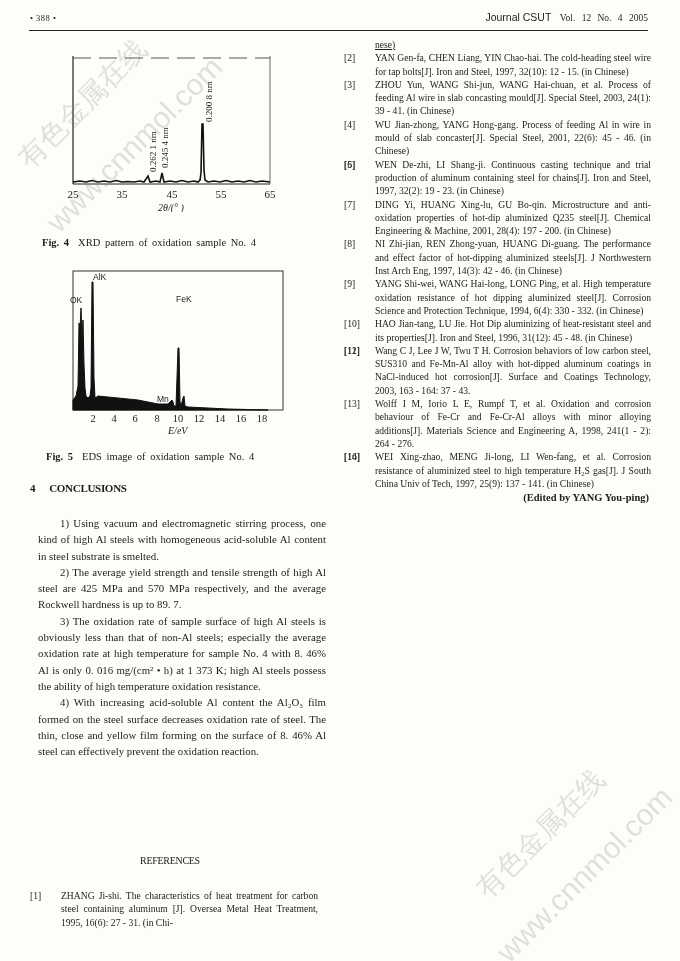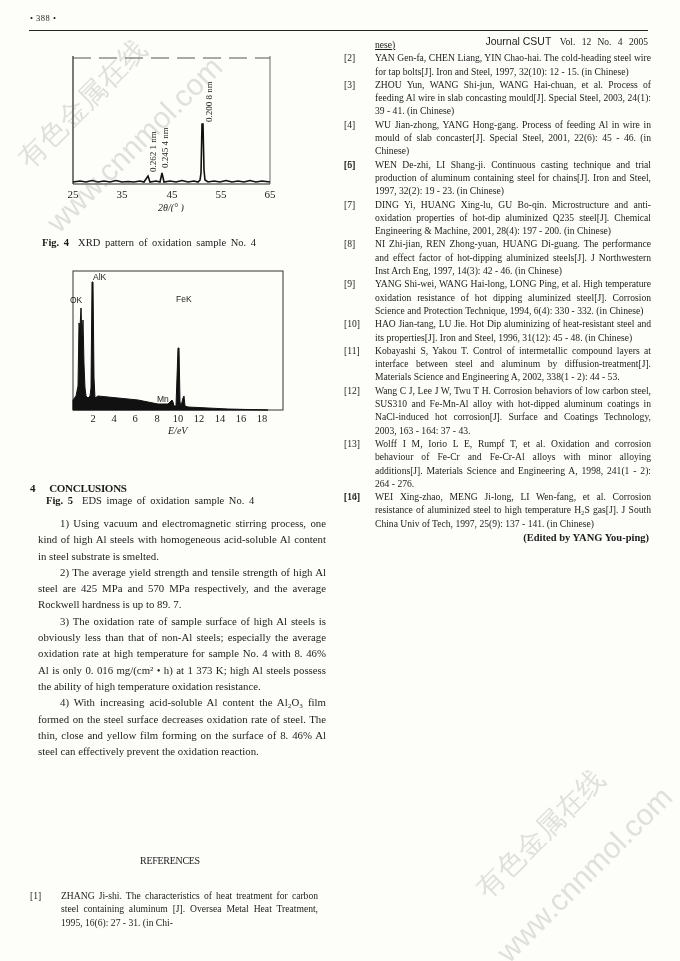--- a/index.html
+++ b/index.html
@@ -1,20 +1,20 @@
 <!DOCTYPE html>
 <html><head>
 <meta charset="utf-8">
 <style>
   * { margin:0; padding:0; box-sizing:border-box; }
   html, body { width:680px; height:961px; background:#fdfdfa; overflow:hidden; }
   body { position:relative; font-family:"Liberation Serif","DejaVu Serif",serif; color:#1c1c1c; }
 
   .header-left { position:absolute; left:30px; top:13px; font-size:8.5px; letter-spacing:0.5px; }
-  .header-right { position:absolute; right:32px; top:11px; font-size:10px; white-space:nowrap;margin-top:24px; }
+  .header-right { position:absolute; right:32px; top:11px; font-size:10px; white-space:nowrap; }
   .header-right .jname { font-family:"Liberation Sans","DejaVu Sans",sans-serif; font-size:10.5px; margin-right:6px; }
   .header-right .vol { font-size:9.5px; word-spacing:4px; }
   .header-rule { position:absolute; left:29px; right:32px; top:30px; border-top:1.3px solid #222; }
 
   
   .chart { position:absolute; }
   .chart svg { display:block; }
   .chart text { font-family:"Liberation Serif","DejaVu Serif",serif; fill:#1c1c1c; }
   .chart .sans { font-family:"Liberation Sans","DejaVu Sans",sans-serif; }
 
@@ -89,21 +89,21 @@
     <text x="67" y="154" font-size="10.5" text-anchor="middle">6</text>
     <text x="89" y="154" font-size="10.5" text-anchor="middle">8</text>
     <text x="110" y="154" font-size="10.5" text-anchor="middle">10</text>
     <text x="131" y="154" font-size="10.5" text-anchor="middle">12</text>
     <text x="152" y="154" font-size="10.5" text-anchor="middle">14</text>
     <text x="173" y="154" font-size="10.5" text-anchor="middle">16</text>
     <text x="194" y="154" font-size="10.5" text-anchor="middle">18</text>
   </svg>
   <div style="position:absolute; left:100px; top:157px; font-size:10px; font-style:italic;">E/eV</div>
 </div>
-<div class="fig-caption" style="left:46px; top:451px;margin-top:44px;">
+<div class="fig-caption" style="left:46px; top:451px;">
   <b>Fig. 5</b><span>EDS image of oxidation sample No. 4</span>
 </div>
 
 <div class="section-title">
   <span class="num">4</span><span>CONCLUSIONS</span>
 </div>
 <div class="body-text">
   <p>1) Using vacuum and electromagnetic stirring process, one kind of high Al steels with homogeneous acid-soluble Al content in steel substrate is smelted.</p>
   <p>2) The average yield strength and tensile strength of high Al steel are 425 MPa and 570 MPa respectively, and the average Rockwell hardness is up to 89. 7.</p>
   <p>3) The oxidation rate of sample surface of high Al steels is obviously less than that of non-Al steels; especially the average oxidation rate at high temperature for sample No. 4 with 8. 46% Al is only 0. 016 mg/(cm² • h) at 1 373 K; high Al steels possess the ability of high temperature oxidation resistance.</p>
@@ -123,21 +123,21 @@
   <div class="ref-cont">nese)</div>
   <div class="ref"><span class="rnum">[2]</span><span>YAN Gen-fa, CHEN Liang, YIN Chao-hai. The cold-heading steel wire for tap bolts[J]. Iron and Steel, 1997, 32(10): 12 - 15. (in Chinese)</span></div>
   <div class="ref"><span class="rnum">[3]</span><span>ZHOU Yun, WANG Shi-jun, WANG Hai-chuan, et al. Process of feeding Al wire in slab concasting mould[J]. Special Steel, 2003, 24(1): 39 - 41. (in Chinese)</span></div>
   <div class="ref"><span class="rnum">[4]</span><span>WU Jian-zhong, YANG Hong-gang. Process of feeding Al in wire in mould of slab concaster[J]. Special Steel, 2001, 22(6): 45 - 46. (in Chinese)</span></div>
   <div class="ref"><span class="rnum">[5]</span></div>
   <div class="ref"><span class="rnum">[6]</span><span>WEN De-zhi, LI Shang-ji. Continuous casting technique and trial production of aluminum containing steel for chains[J]. Iron and Steel, 1997, 32(2): 19 - 23. (in Chinese)</span></div>
   <div class="ref"><span class="rnum">[7]</span><span>DING Yi, HUANG Xing-lu, GU Bo-qin. Microstructure and anti-oxidation properties of hot-dip aluminized Q235 steel[J]. Chemical Engineering &amp; Machine, 2001, 28(4): 197 - 200. (in Chinese)</span></div>
   <div class="ref"><span class="rnum">[8]</span><span>NI Zhi-jian, REN Zhong-yuan, HUANG Di-guang. The performance and effect factor of hot-dipping aluminized steels[J]. J Northwestern Inst Arch Eng, 1997, 14(3): 42 - 46. (in Chinese)</span></div>
   <div class="ref"><span class="rnum">[9]</span><span>YANG Shi-wei, WANG Hai-long, LONG Ping, et al. High temperature oxidation resistance of hot dipping aluminized steel[J]. Corrosion Science and Protection Technique, 1994, 6(4): 330 - 332. (in Chinese)</span></div>
   <div class="ref"><span class="rnum">[10]</span><span>HAO Jian-tang, LU Jie. Hot Dip aluminizing of heat-resistant steel and its properties[J]. Iron and Steel, 1996, 31(12): 45 - 48. (in Chinese)</span></div>
-  <div class="ref"><span class="rnum">[11]</span><span>Kobayashi S, Yakou T. Control of intermetallic compound layers at interface between steel and aluminum by diffusion-treatment[J]. Materials Science and Engineering A, 2002, 338(1 - 2): 44 - 53.</span></div>
+  <div class="ref"><span class="rnum">[11]</span></div>
   <div class="ref"><span class="rnum">[12]</span><span>Wang C J, Lee J W, Twu T H. Corrosion behaviors of low carbon steel, SUS310 and Fe-Mn-Al alloy with hot-dipped aluminum coatings in NaCl-induced hot corrosion[J]. Surface and Coatings Technology, 2003, 163 - 164: 37 - 43.</span></div>
   <div class="ref"><span class="rnum">[13]</span><span>Wolff I M, Iorio L E, Rumpf T, et al. Oxidation and corrosion behaviour of Fe-Cr and Fe-Cr-Al alloys with minor alloying additions[J]. Materials Science and Engineering A, 1998, 241(1 - 2): 264 - 276.</span></div>
   <div class="ref"><span class="rnum">[14]</span></div>
   <div class="ref"><span class="rnum">[16]</span><span>WEI Xing-zhao, MENG Ji-long, LI Wen-fang, et al. Corrosion resistance of aluminized steel to high temperature H₂S gas[J]. J South China Univ of Tech, 1997, 25(9): 137 - 141. (in Chinese)</span></div>
   <div class="edited">(Edited by YANG You-ping)</div>
 </div>
 
 <div class="watermark" style="left:10px; top:150px; font-size:28px; transform:rotate(-45deg);">有色金属在线</div>
 <div class="watermark" style="left:40px; top:215px; font-size:30px; transform:rotate(-45deg);">www.cnnmol.com</div>
 <div class="watermark" style="left:468px; top:880px; font-size:28px; transform:rotate(-45deg);">有色金属在线</div>

